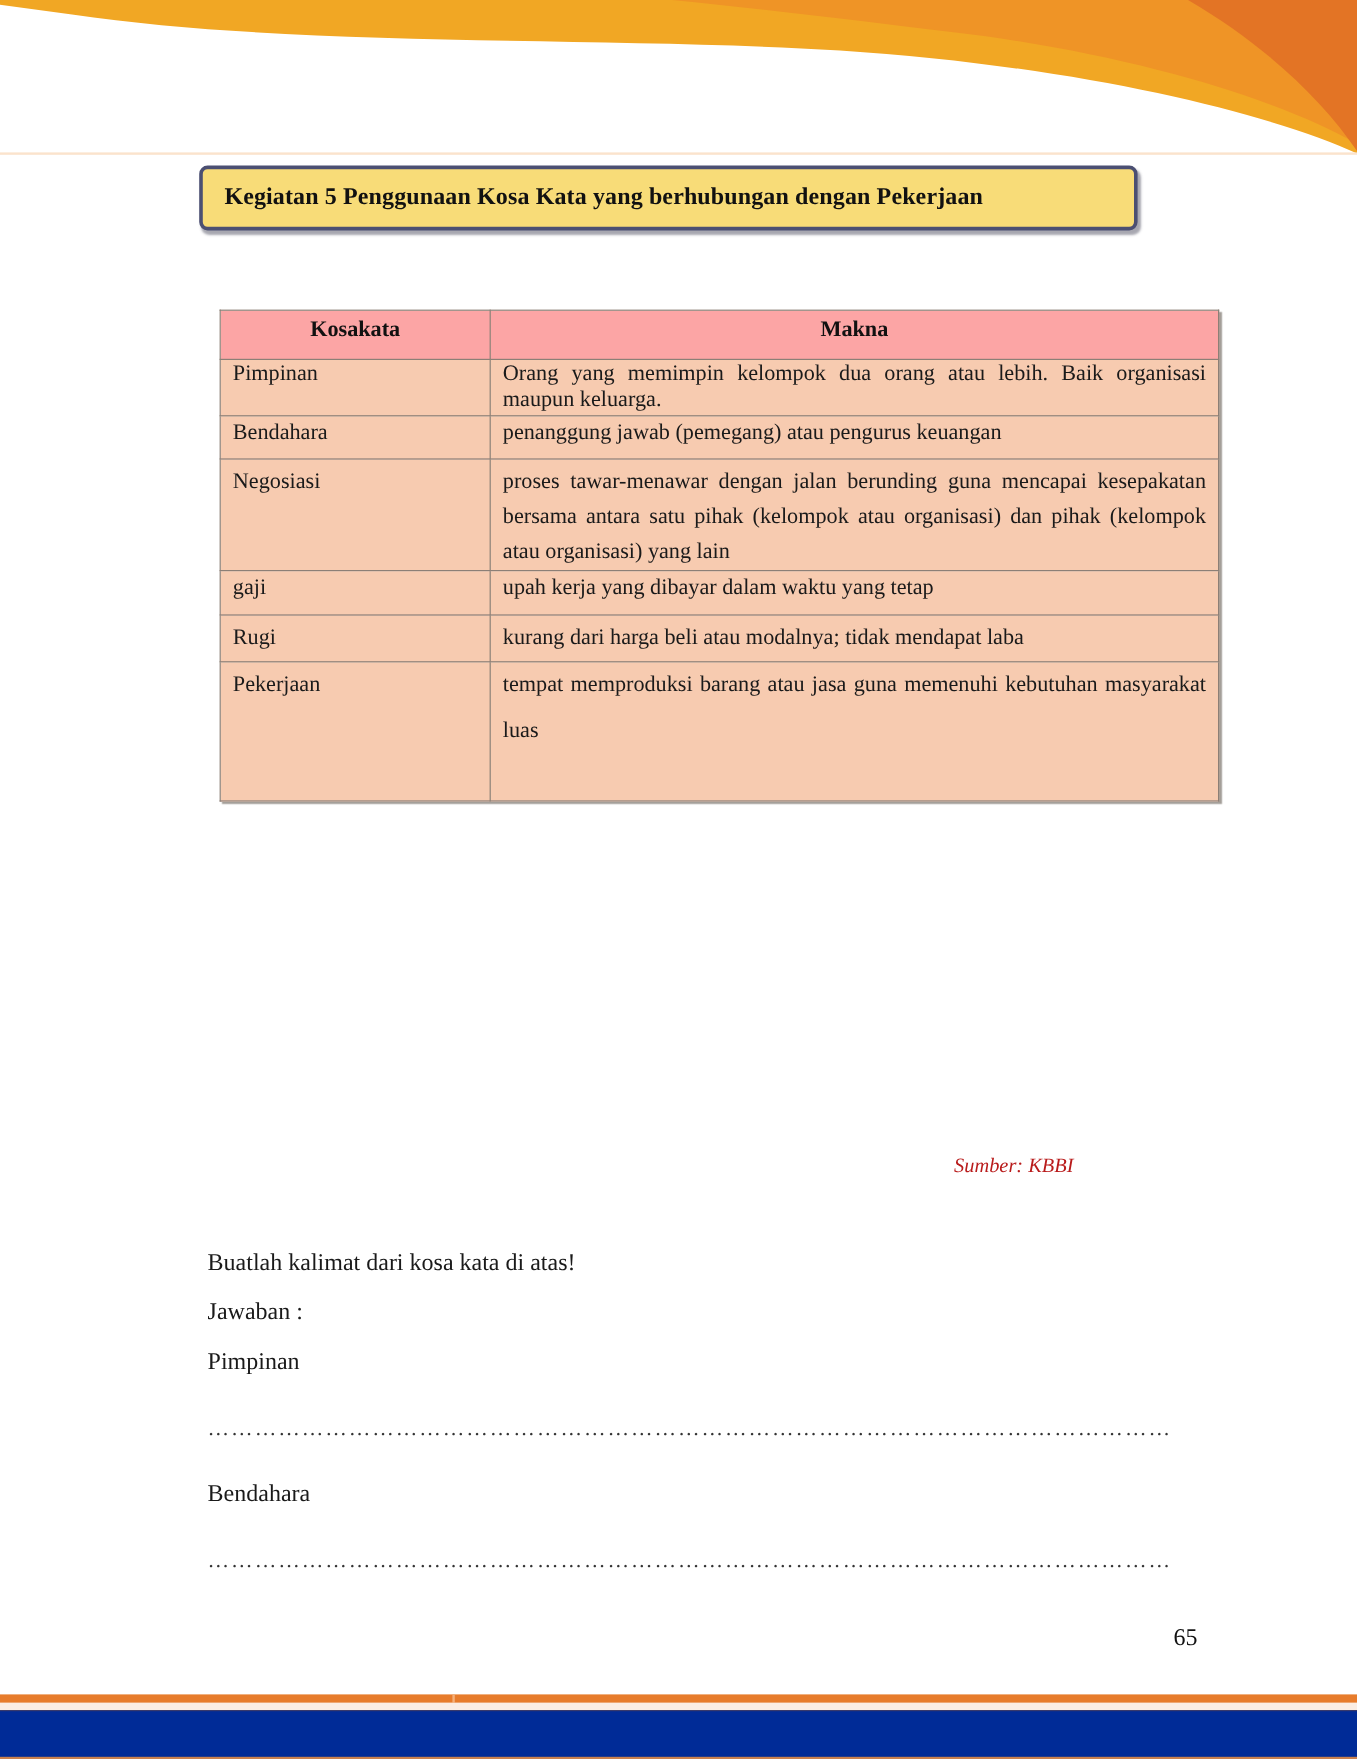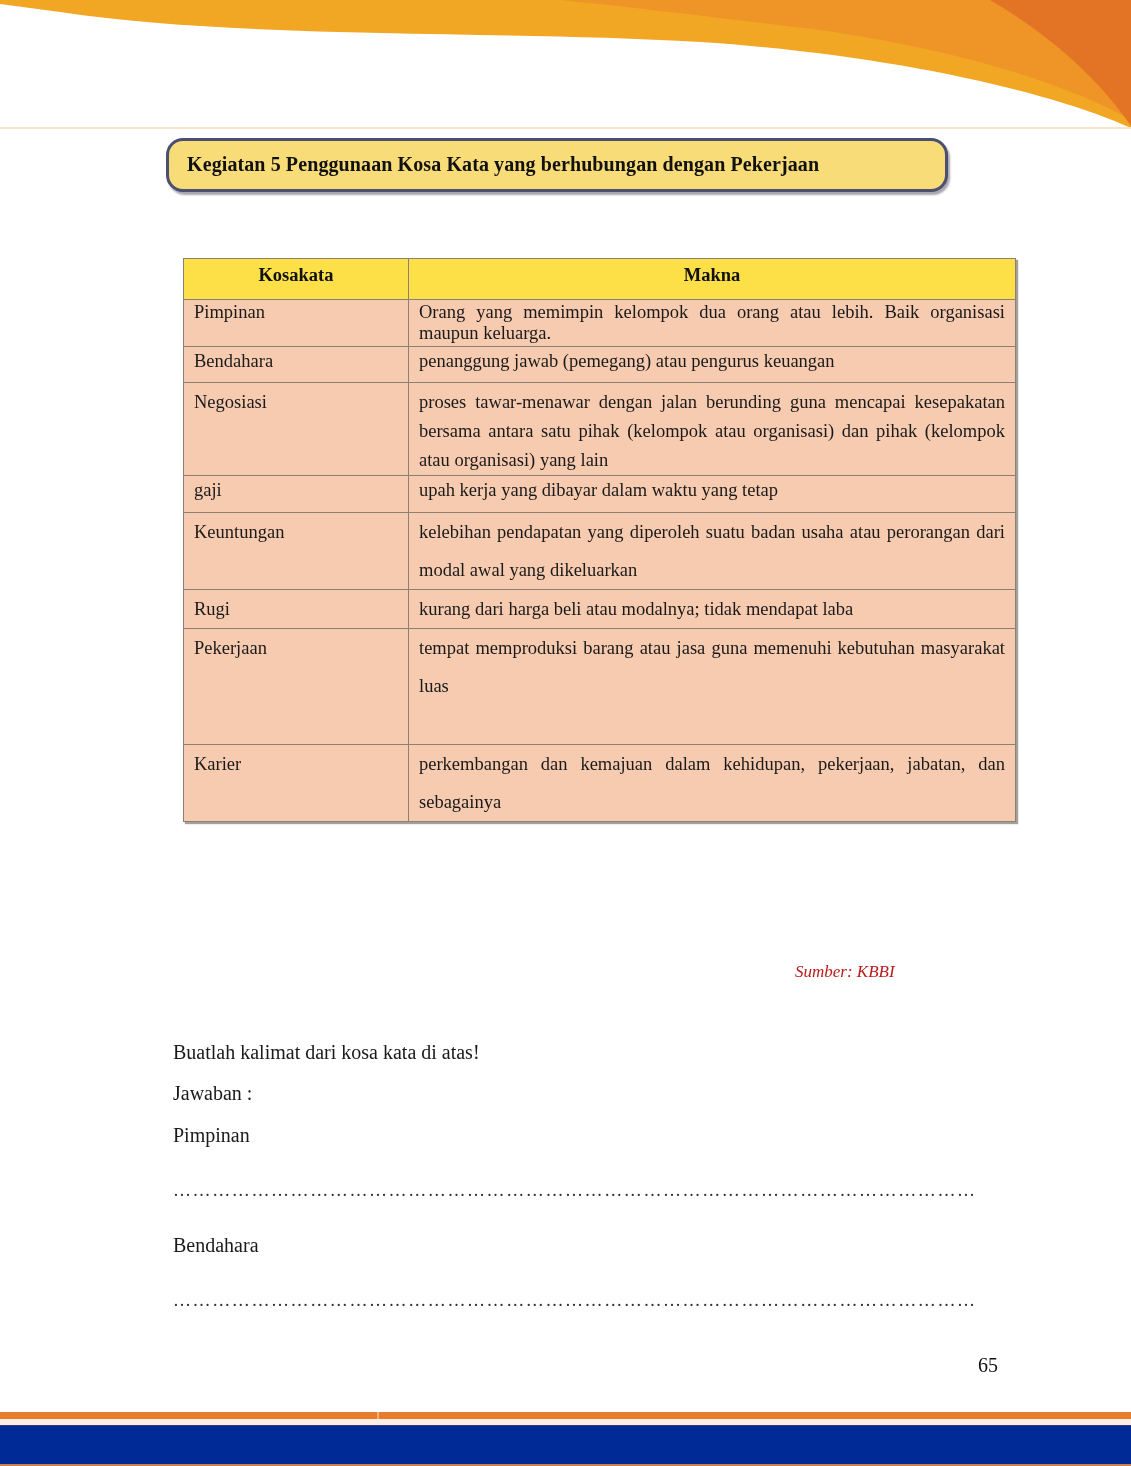--- a/index.html
+++ b/index.html
@@ -7,41 +7,41 @@
       width: 1131px; height: 1466px; position: relative; overflow: hidden;
       background: #ffffff;
       font-family: "Liberation Serif", "DejaVu Serif", serif;
       color: #1a1a1a;
     }
     .header-wave { position: absolute; left: 0; top: 0; width: 1131px; height: 140px; }
     .header-rule { position: absolute; left: 0; top: 127px; width: 1131px; height: 2px; background: #fbe3cc; }
 
     .activity-box {
       position: absolute; left: 166px; top: 138px; width: 782px; height: 54px;
-      background: #f8dc78; border: 3px solid #4b4f72; border-radius: 17px;
+      background: #f8dc78; border: 3px solid #4b4f72; border-radius: 7px;
       box-shadow: 2px 3px 2px rgba(60,60,80,0.45);
       box-sizing: border-box;
     }
     .activity-title {
       position: absolute; left: 18px; top: 12px;
       font-size: 20px; font-weight: bold; color: #111;
       white-space: nowrap; letter-spacing: 0.1px;
     }
 
     .vocab-table {
       position: absolute; left: 183px; top: 258px; width: 833px;
       border-collapse: collapse; table-layout: fixed;
       box-shadow: 2px 2px 1px rgba(90,80,70,0.55);
     }
     .vocab-table th, .vocab-table td {
       border: 1px solid #8c7f76; vertical-align: top; padding: 0 10px;
       font-size: 18.5px; line-height: 29px;
     }
     .vocab-table th {
-      background: #fde047; font-weight: bold; text-align: center;
+      background: #fca5a5; font-weight: bold; text-align: center;
       height: 38px; line-height: 28px; padding-top: 2px; color: #111;
     }
     .vocab-table td { background: #f7cbb0; }
     .vocab-table td.term { width: 204px; }
     .vocab-table td.meaning { text-align: justify; text-align-last: left; }
     .row-tight td { line-height: 21px; padding-top: 2px; padding-bottom: 2px; }
     .row-loose td { line-height: 38px; padding-top: 0px; }
 
     .source {
       position: absolute; left: 795px; top: 962px;
@@ -93,34 +93,26 @@
     </tr>
     <tr>
       <td class="term" style="padding-top:5px">Negosiasi</td>
       <td class="meaning" style="padding-top:5px">proses tawar-menawar dengan jalan berunding guna mencapai kesepakatan bersama antara satu pihak (kelompok atau organisasi) dan pihak (kelompok atau organisasi) yang lain</td>
     </tr>
     <tr>
       <td class="term" style="height:36px">gaji</td>
       <td class="meaning">upah kerja yang dibayar dalam waktu yang tetap</td>
     </tr>
     <tr class="row-loose">
-      <td class="term">Keuntungan</td>
-      <td class="meaning">kelebihan pendapatan yang diperoleh suatu badan usaha atau perorangan dari modal awal yang dikeluarkan</td>
-    </tr>
-    <tr class="row-loose">
       <td class="term">Rugi</td>
       <td class="meaning">kurang dari harga beli atau modalnya; tidak mendapat laba</td>
     </tr>
     <tr class="row-loose">
       <td class="term" style="height:115px">Pekerjaan</td>
       <td class="meaning">tempat memproduksi barang atau jasa guna memenuhi kebutuhan masyarakat luas</td>
-    </tr>
-    <tr class="row-loose">
-      <td class="term">Karier</td>
-      <td class="meaning">perkembangan dan kemajuan dalam kehidupan, pekerjaan, jabatan, dan sebagainya</td>
     </tr>
   </tbody>
 </table>
 
 <div class="source">Sumber: KBBI</div>
 
 <div class="exercise" style="top:1041px">Buatlah kalimat dari kosa kata di atas!</div>
 <div class="exercise" style="top:1082px">Jawaban :</div>
 <div class="exercise" style="top:1124px">Pimpinan</div>
 <div class="dots" style="top:1180px">……………………………………………………………………………………………………………</div>

